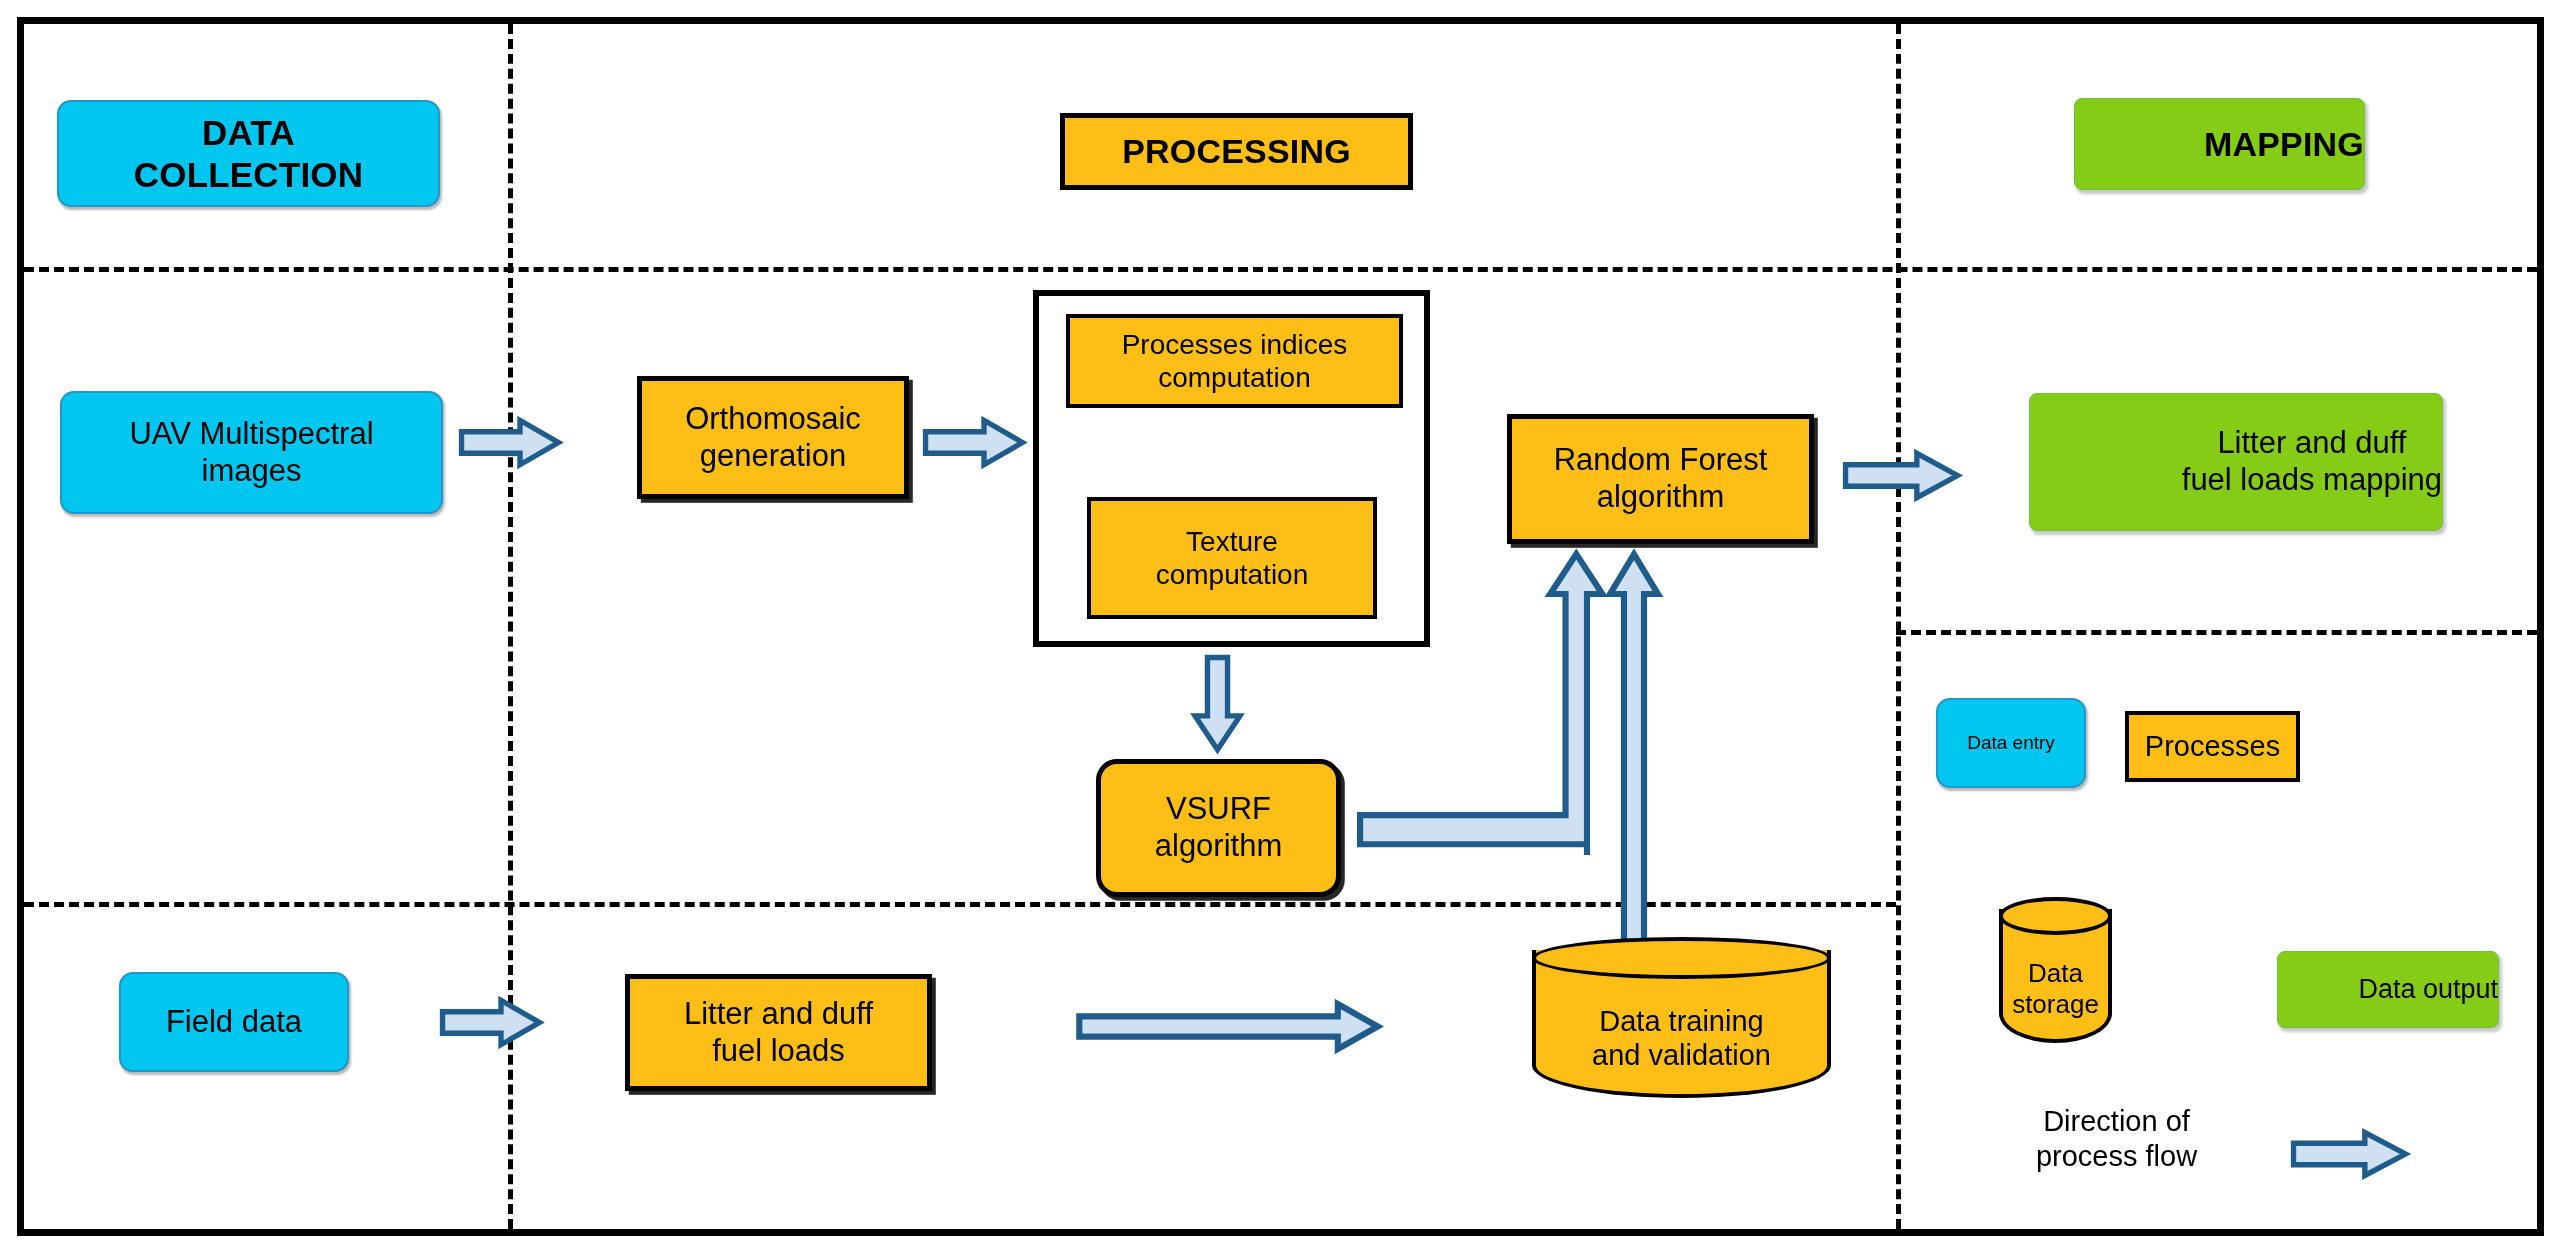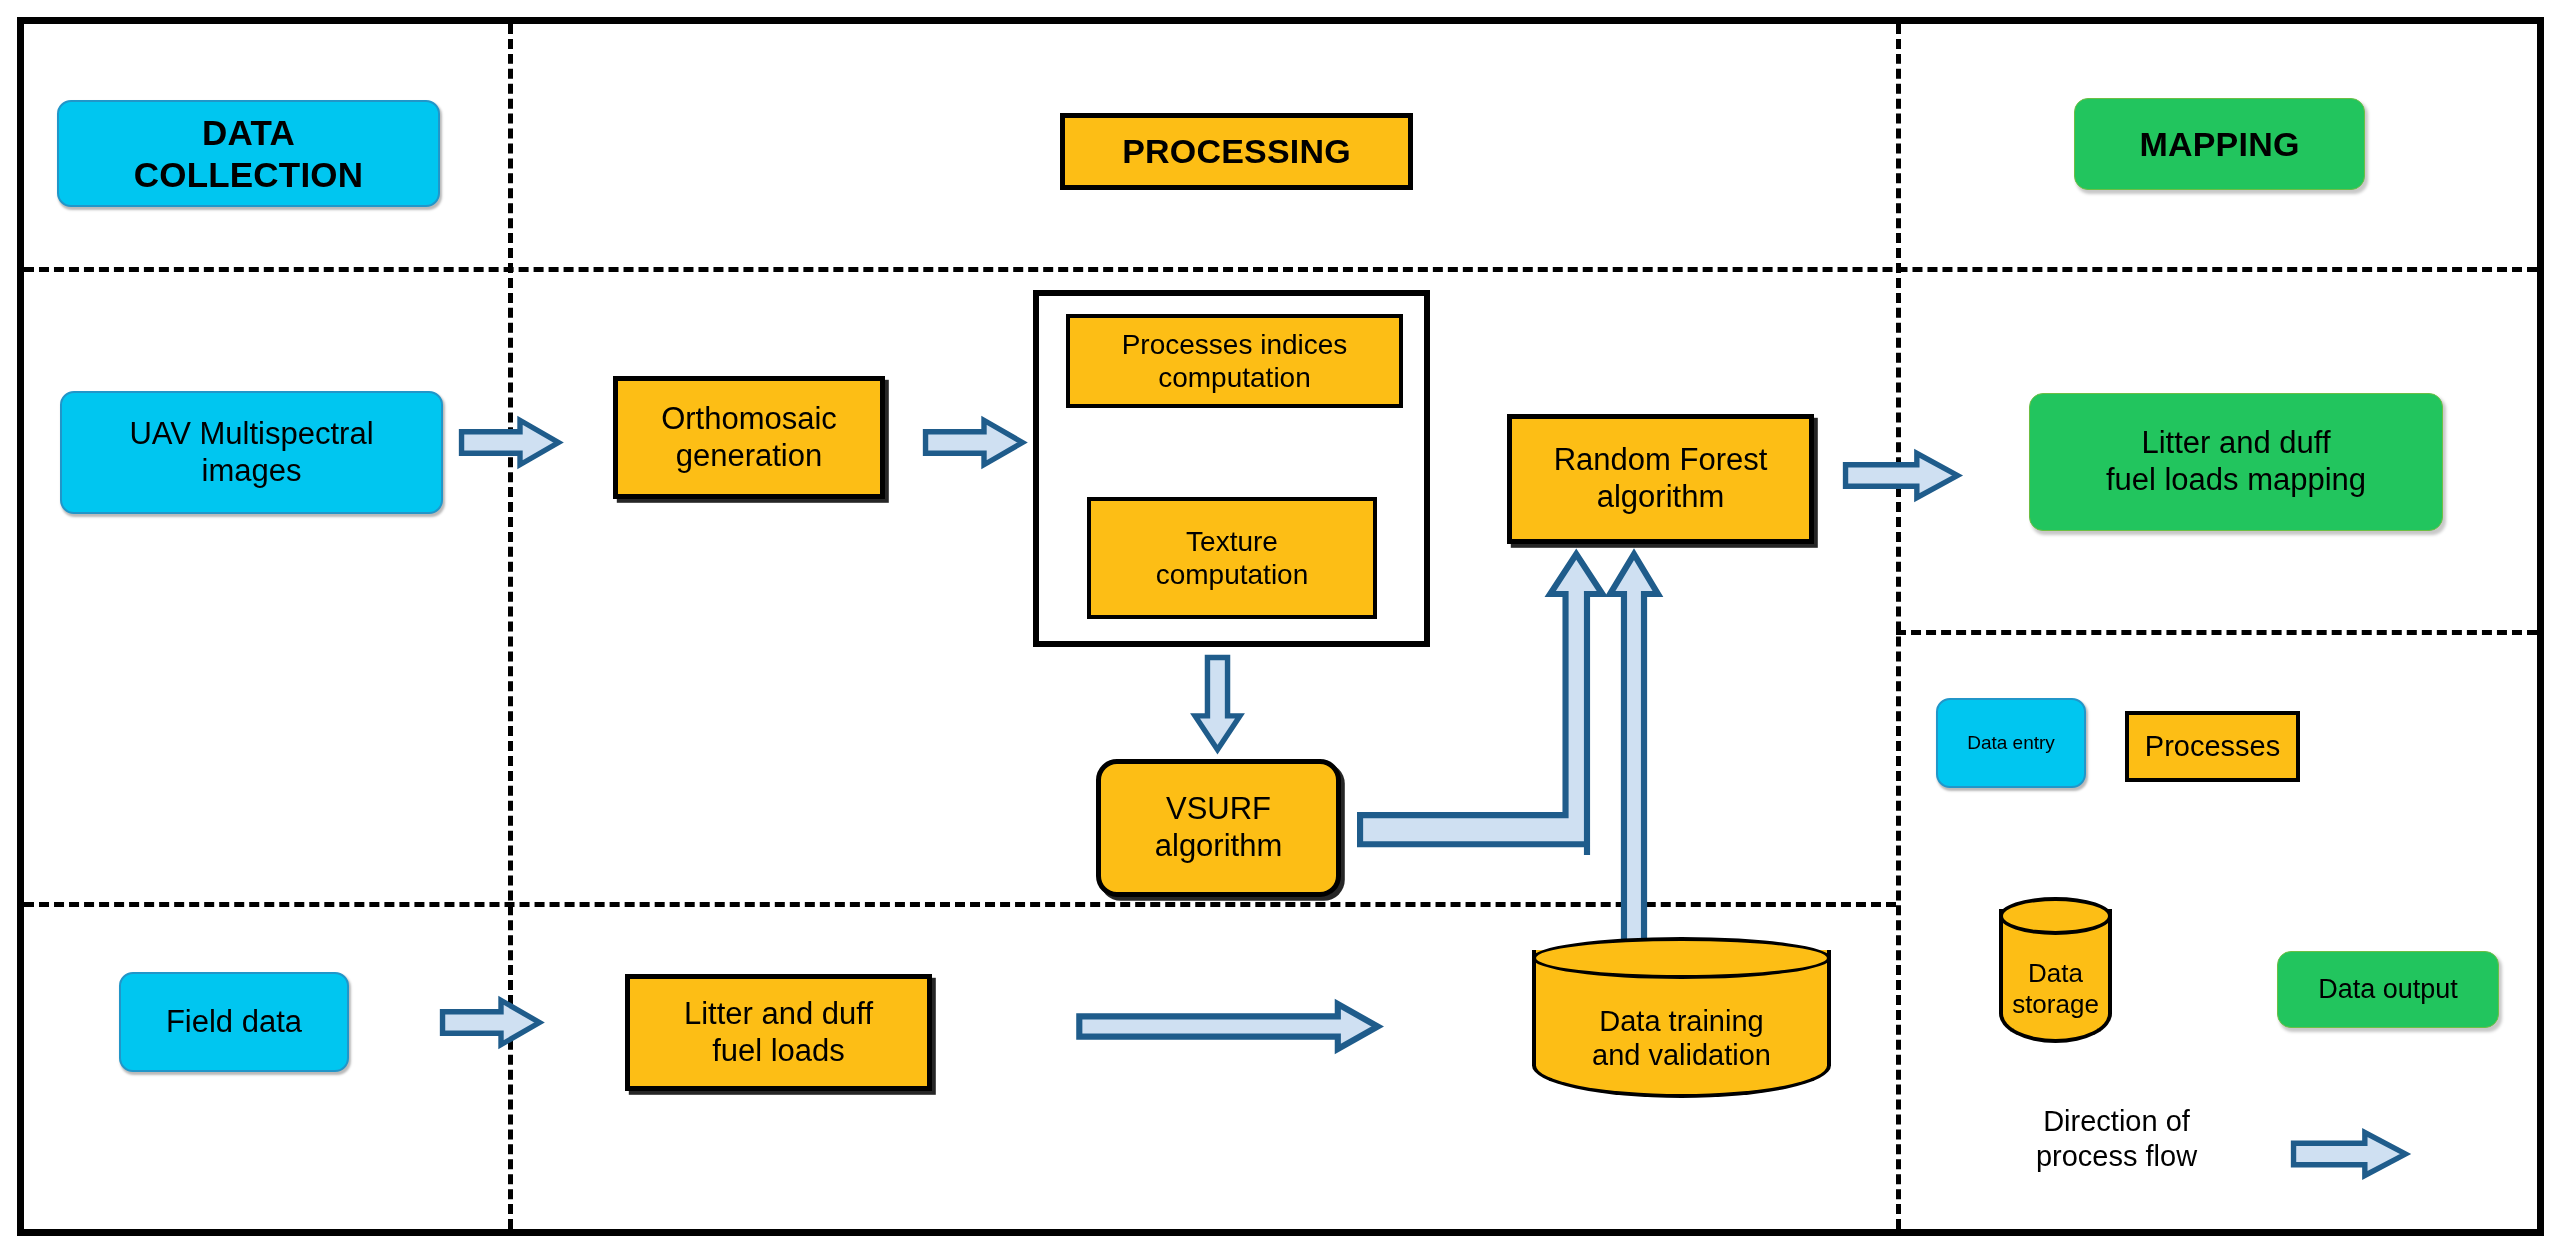--- a/index.html
+++ b/index.html
@@ -16,22 +16,22 @@
   .hdash{position:absolute;border-top:5.4px dashed #000;}
 
   
   .node{position:absolute;box-sizing:border-box;display:flex;align-items:center;
         justify-content:center;text-align:center;color:#000;line-height:1.18;}
 
   .n-cyan{background:#00c6f0;border:2.3px solid #2196c9;border-radius:14px;
           box-shadow:1.5px 2.3px 2.3px rgba(0,0,0,.28);}
   .n-orange{background:#fdbe15;border:5.4px solid #000;
             box-shadow:3.8px 3.8px 0 rgba(0,0,0,.85);}
-  .n-green{background:#22c55e;border:1.5px solid #6dbf44;border-radius:14px;
-           box-shadow:2.3px 3.1px 3.1px rgba(0,0,0,.22);}
+  .n-green{background:#84cc16;border:1.5px solid #6dbf44;border-radius:8px;
+           box-shadow:2.3px 3.1px 3.1px rgba(0,0,0,.22);justify-content:flex-end;}
   .n-plain{background:#fff;border:6.1px solid #000;}
 
   .banner{font-weight:bold;letter-spacing:0.2px;}
 
   
   .cyl{position:absolute;}
   .cyl .body{position:absolute;left:0;right:0;top:8%;bottom:0;background:#fdbe15;
              border-left:4.6px solid #000;border-right:4.6px solid #000;
              border-bottom:4.6px solid #000;border-radius:0 0 50% 50%/0 0 22% 22%;
              box-sizing:border-box;}
@@ -77,21 +77,21 @@
     <span style="white-space:pre-line;">UAV Multispectral
 images</span>
   </div>
 
   <div class="arrow" style="left:460px;top:418px;width:100px;height:49px;">
     <svg viewBox="0 0 130 64" preserveAspectRatio="none">
       <polygon points="2,18 78,18 78,3 128,32 78,61 78,46 2,46" fill="#cfe0f2" stroke="#1f5c8b" stroke-width="7" stroke-linejoin="miter"></polygon>
     </svg>
   </div>
 
-  <div class="node n-orange" style="left:613px;top:376px;width:272px;height:123px;font-size:31px;">
+  <div class="node n-orange" style="left:637px;top:376px;width:272px;height:123px;font-size:31px;">
     <span style="white-space:pre-line;">Orthomosaic
 generation</span>
   </div>
 
   <div class="arrow" style="left:924px;top:418px;width:100px;height:49px;">
     <svg viewBox="0 0 130 64" preserveAspectRatio="none">
       <polygon points="2,18 78,18 78,3 128,32 78,61 78,46 2,46" fill="#cfe0f2" stroke="#1f5c8b" stroke-width="7" stroke-linejoin="miter"></polygon>
     </svg>
   </div>
 

